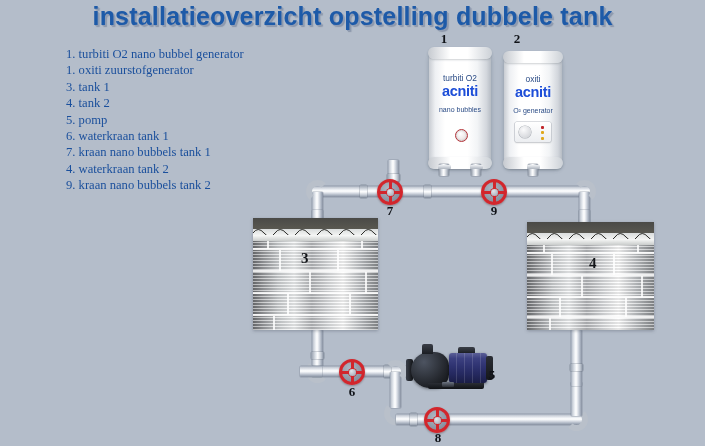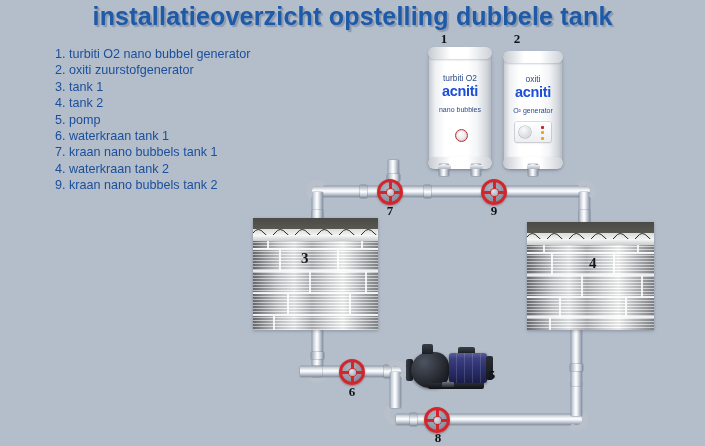--- a/index.html
+++ b/index.html
@@ -14,21 +14,21 @@
   
   .title{
     position:absolute;left:0;top:2px;width:705px;text-align:center;
     font-size:25px;font-weight:bold;color:#1d5aa8;
     letter-spacing:.2px;
     text-shadow:1px 1px 0 #8e9cb4, 2px 2px 1px rgba(90,105,130,.45);
     white-space:nowrap;
   }
 
   
-  .legend{position:absolute;left:55px;top:46px;width:280px;}
+  .legend{position:absolute;left:66px;top:46px;width:280px;font-family:Liberation Serif, serif;}
   .legend li{
     list-style:none;color:#1a4f9c;font-size:12.6px;line-height:16.4px;
     white-space:nowrap;
   }
   .legend ol{margin:0;padding:0;}
 
   
   .pipe-h{
     position:absolute;height:11px;
     background:linear-gradient(to bottom,
@@ -198,21 +198,21 @@
 </head>
 <body>
 
 <div id="stage">
 
   <div class="title">installatieoverzicht opstelling dubbele tank</div>
 
   <div class="legend">
     <ol>
       <li>1. turbiti O2 nano bubbel generator</li>
-      <li>2. oxiti zuurstofgenerator</li>
+      <li>1. oxiti zuurstofgenerator</li>
       <li>3. tank 1</li>
       <li>4. tank 2</li>
       <li>5. pomp</li>
       <li>6. waterkraan tank 1</li>
       <li>7. kraan nano bubbels tank 1</li>
       <li>4. waterkraan tank 2</li>
       <li>9. kraan nano bubbels tank 2</li>
     </ol>
   </div>
 

